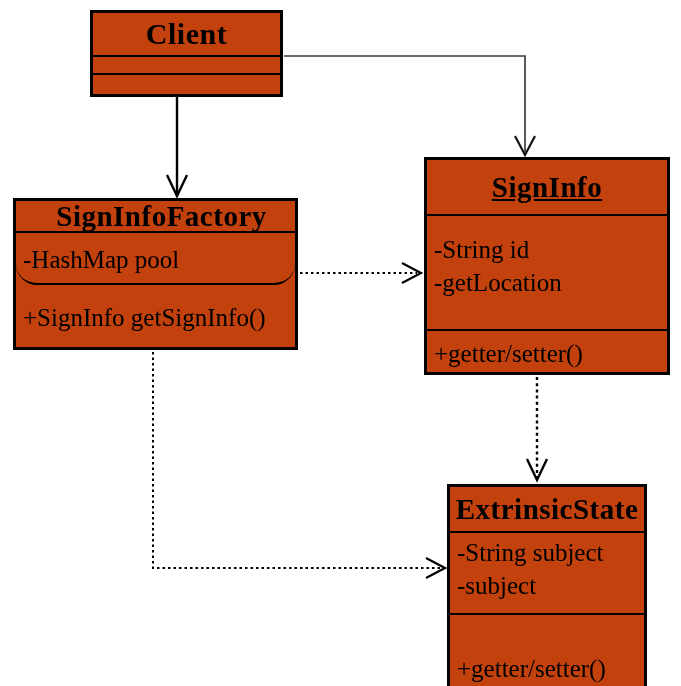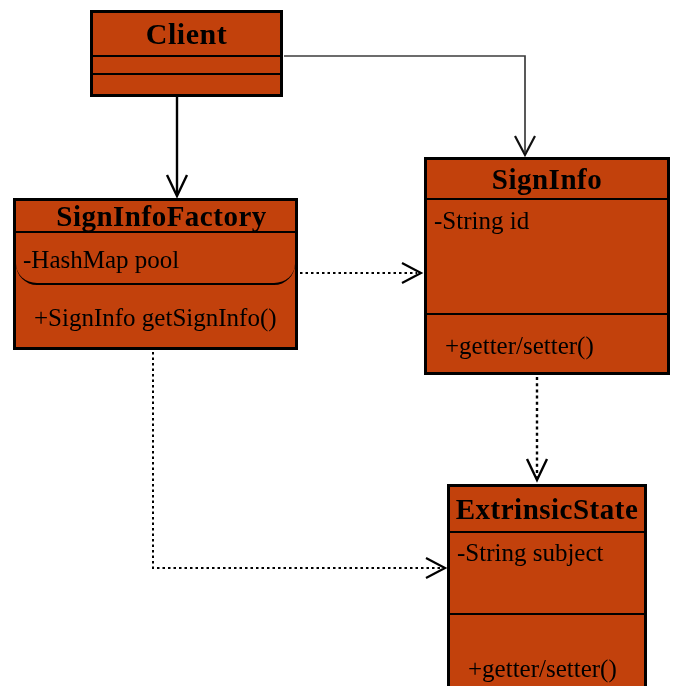--- a/index.html
+++ b/index.html
@@ -40,21 +40,20 @@
     border-bottom: 2px solid #000000;
     font-size: 25px;
     line-height: 33px;
     padding: 3px 4px 0 7px;
     flex: 0 0 auto;
     overflow: hidden;
   }
   .uml-compartment.last {
     border-bottom: none;
     flex: 1 1 auto;
-    margin-left: 11px;
   }
   .uml-methods {
     display: flex;
     align-items: center;
   }
   .uml-line {
     white-space: nowrap;
   }
   #connector-layer {
     position: absolute;
@@ -108,32 +107,34 @@
     <div class="uml-title" style="height:32px;padding-left:12px;">SignInfoFactory</div>
     <div class="uml-compartment" style="height:52px; display:flex; align-items:center;border-radius:21px;">
       <div class="uml-line">-HashMap pool</div>
     </div>
     <div class="uml-compartment last uml-methods">
       <div class="uml-line">+SignInfo getSignInfo()</div>
     </div>
   </div>
 
   <div class="uml-class" style="left:424px; top:157px; width:246px; height:218px;">
-    <div class="uml-title" style="height:40px;">SignInfo</div>
-    <div class="uml-compartment" style="height:115px; padding-top:4px;">
+    <div class="uml-title" style="height:56px;text-decoration:underline;">SignInfo</div>
+    <div class="uml-compartment" style="height:115px; padding-top:17px;">
       <div class="uml-line">-String id</div>
+      <div class="uml-line">-getLocation</div>
     </div>
     <div class="uml-compartment last uml-methods">
       <div class="uml-line">+getter/setter()</div>
     </div>
   </div>
 
   <div class="uml-class" style="left:447px; top:484px; width:200px; height:237px;">
     <div class="uml-title" style="height:46px;">ExtrinsicState</div>
     <div class="uml-compartment" style="height:82px; ">
       <div class="uml-line">-String subject</div>
+      <div class="uml-line">-subject</div>
     </div>
     <div class="uml-compartment last uml-methods">
       <div class="uml-line">+getter/setter()</div>
     </div>
   </div>
 
 </div>
 
 </body></html>

